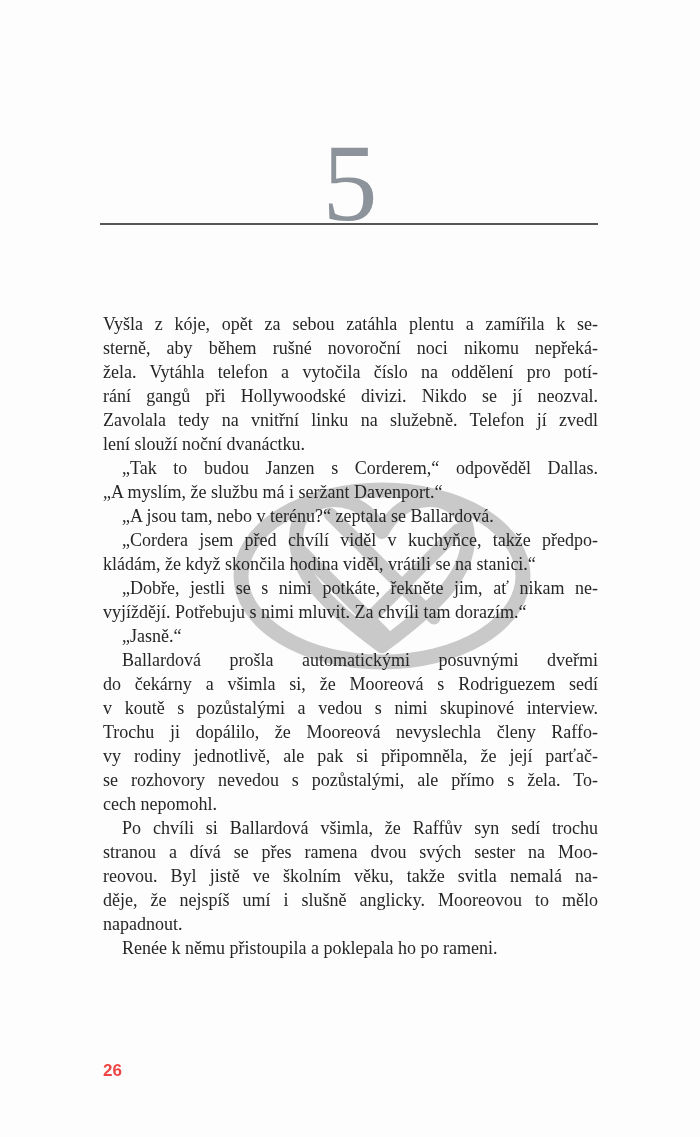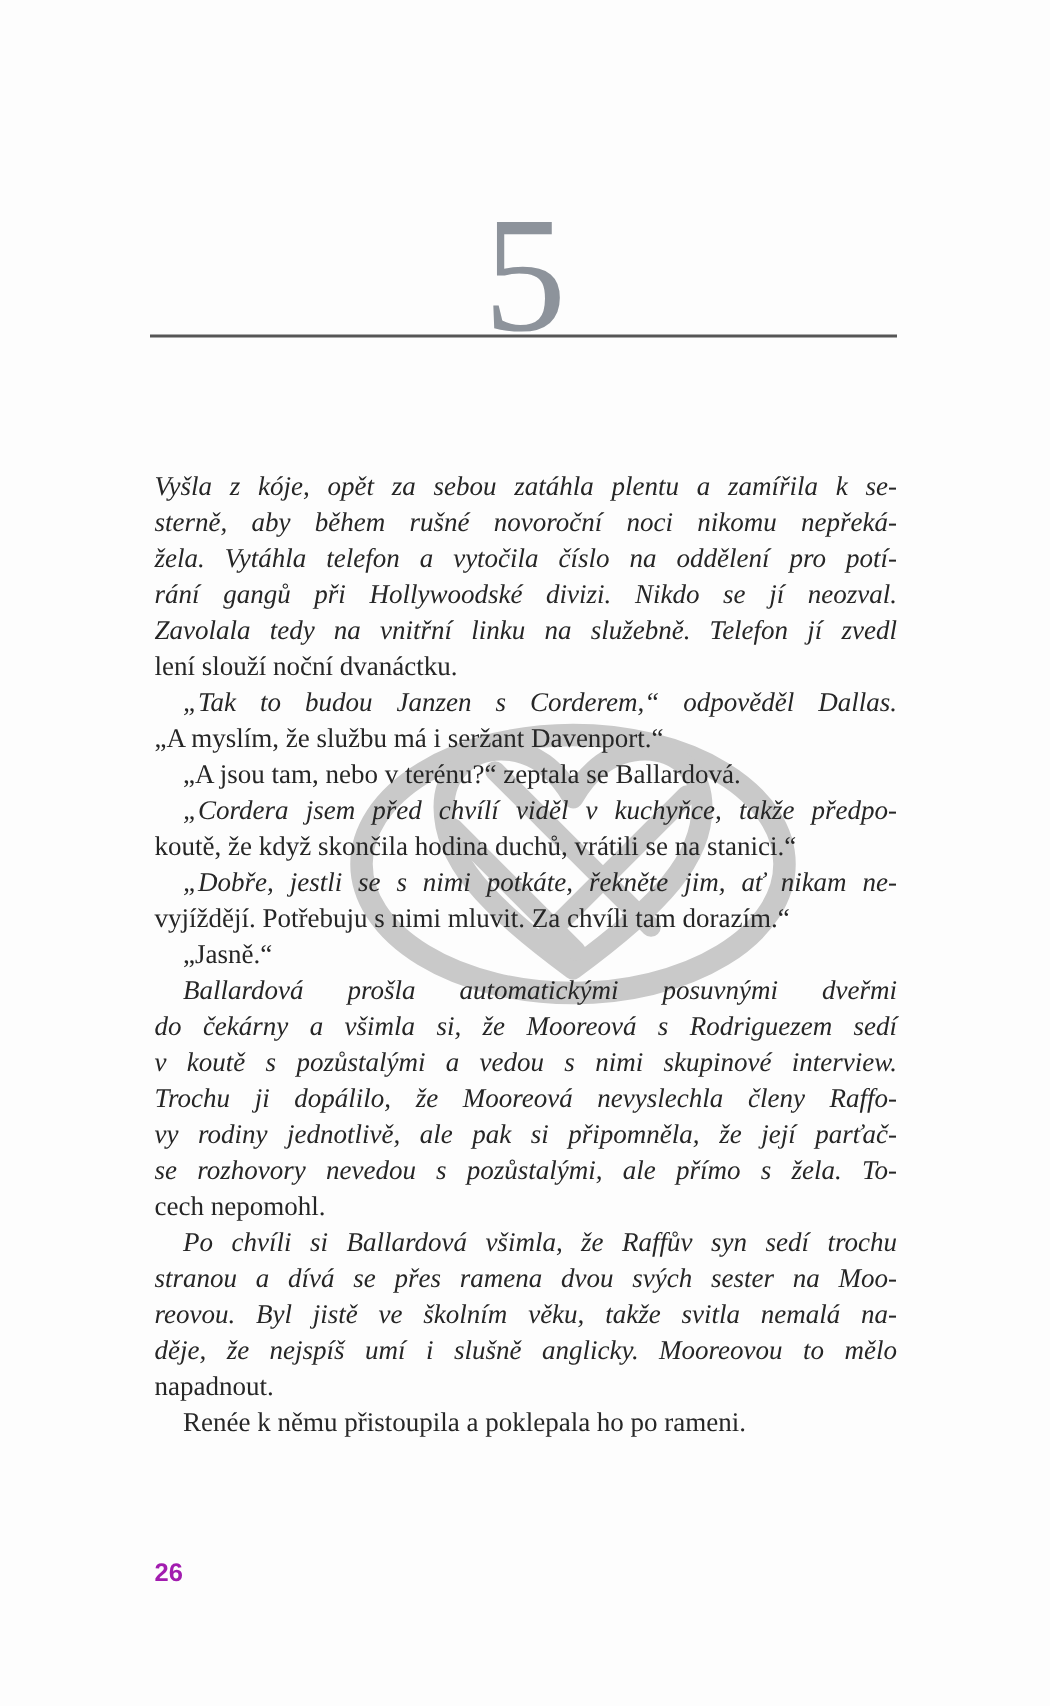--- a/index.html
+++ b/index.html
@@ -49,33 +49,32 @@
   .line {
     font-size: 18px;
     line-height: 24px;
     height: 24px;
     overflow: visible;
     white-space: normal;
   }
   .line.j {
     text-align: justify;
     text-align-last: justify;
-    font-style: italic;
   }
   .line.ind {
     text-indent: 19px;
   }
   
   .page-number {
     position: absolute;
-    left: 103px; top: 1039px;
+    left: 103px; top: 1061px;
     font-family: "Liberation Sans", sans-serif;
     font-weight: 700;
     font-size: 17px;
-    color: #a21caf;
+    color: #ef4444;
     z-index: 2;
   }
 </style>
 </head>
 <body>
 
 <div class="page">
 
   <svg class="watermark" width="700" height="1137" viewBox="0 0 700 1137">
     <g fill="none" stroke="#c9c9c9" stroke-linecap="round" stroke-linejoin="round">
@@ -100,21 +99,21 @@
       <div class="line j">Vyšla z kóje, opět za sebou zatáhla plentu a zamířila k se-</div>
       <div class="line j">sterně, aby během rušné novoroční noci nikomu nepřeká-</div>
       <div class="line j">žela. Vytáhla telefon a vytočila číslo na oddělení pro potí-</div>
       <div class="line j">rání gangů při Hollywoodské divizi. Nikdo se jí neozval.</div>
       <div class="line j">Zavolala tedy na vnitřní linku na služebně. Telefon jí zvedl</div>
       <div class="line">lení slouží noční dvanáctku.</div>
       <div class="line j ind">„Tak to budou Janzen s Corderem,“ odpověděl Dallas.</div>
       <div class="line">„A myslím, že službu má i seržant Davenport.“</div>
       <div class="line ind">„A jsou tam, nebo v terénu?“ zeptala se Ballardová.</div>
       <div class="line j ind">„Cordera jsem před chvílí viděl v kuchyňce, takže předpo-</div>
-      <div class="line">koutě, že když skončila hodina duchů, vrátili se na stanici.“</div>
+      <div class="line">kládám, že když skončila hodina viděl, vrátili se na stanici.“</div>
       <div class="line j ind">„Dobře, jestli se s nimi potkáte, řekněte jim, ať nikam ne-</div>
       <div class="line">vyjíždějí. Potřebuju s nimi mluvit. Za chvíli tam dorazím.“</div>
       <div class="line ind">„Jasně.“</div>
       <div class="line j ind">Ballardová prošla automatickými posuvnými dveřmi</div>
       <div class="line j">do čekárny a všimla si, že Mooreová s Rodriguezem sedí</div>
       <div class="line j">v koutě s pozůstalými a vedou s nimi skupinové interview.</div>
       <div class="line j">Trochu ji dopálilo, že Mooreová nevyslechla členy Raffo-</div>
       <div class="line j">vy rodiny jednotlivě, ale pak si připomněla, že její parťač-</div>
       <div class="line j">se rozhovory nevedou s pozůstalými, ale přímo s žela. To-</div>
       <div class="line">cech nepomohl.</div>

